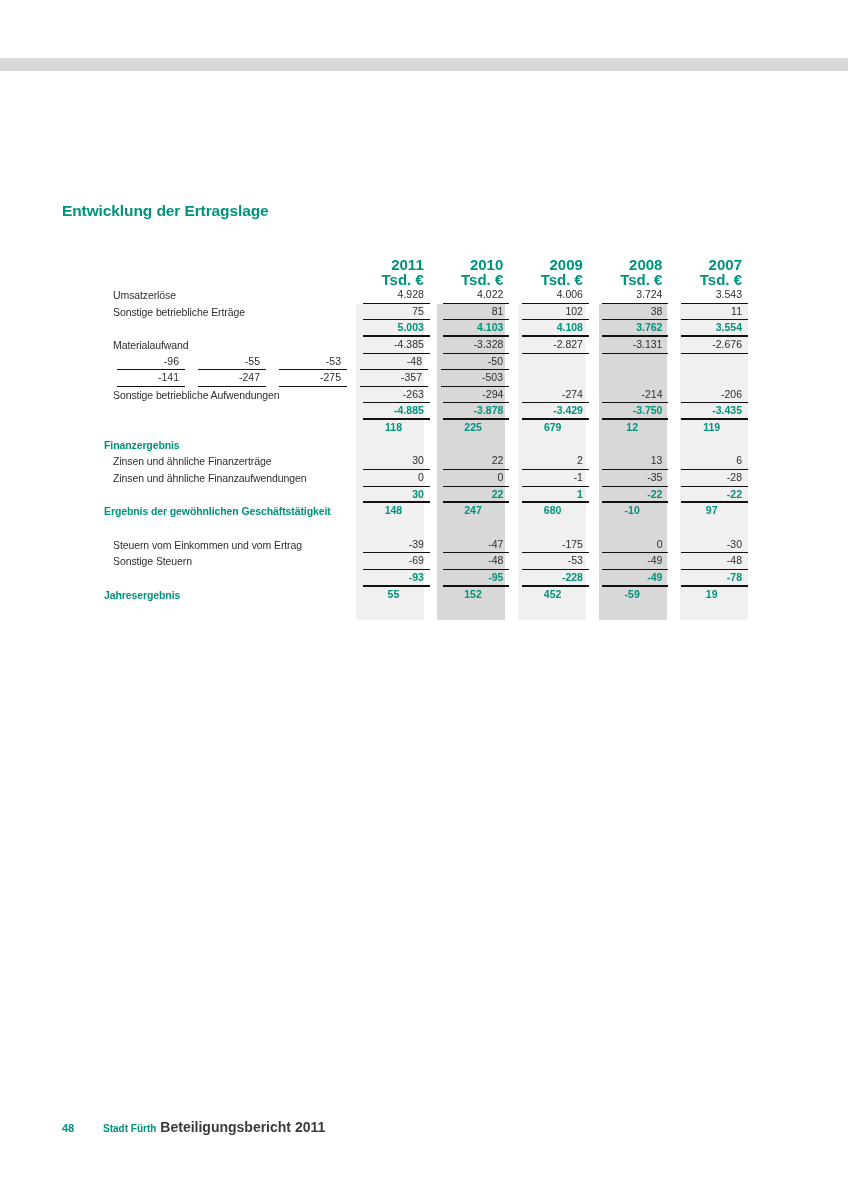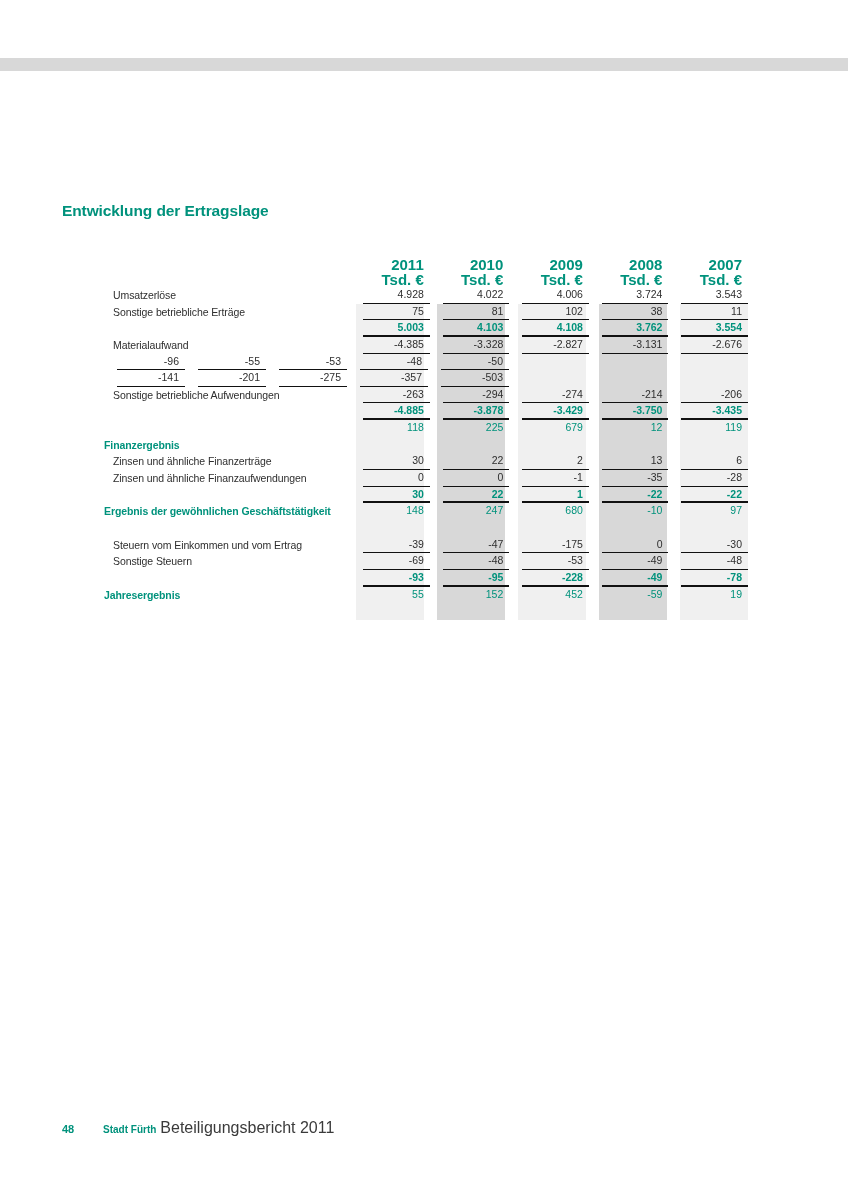--- a/index.html
+++ b/index.html
@@ -34,25 +34,25 @@
   .t-section .tlabel, .t-total .tlabel {
     padding-left:0; color:var(--accent); font-weight:bold;
   }
   .tval {
     width:68px; margin-left:13px; box-sizing:border-box; padding-right:6px;
     text-align:right; font-size:10.5px; color:var(--ink); line-height:15.6px;
     white-space:nowrap;
   }
   .t-item .tval { border-bottom:1.5px solid var(--rule); }
   .t-subtotal .tval { border-bottom:2.5px solid var(--rule); color:var(--accent); font-weight:bold; }
-  .t-result .tval, .t-total .tval { color:var(--accent); font-weight:normal; }
+  .t-result .tval, .t-total .tval { color:var(--accent); font-weight:bold;text-align:center; }
   .footer { position:absolute; left:62px; top:1119px; display:flex; align-items:baseline; }
   .pagenum { width:41px; font-size:11px; font-weight:bold; color:var(--accent); }
   .brand { font-size:10px; font-weight:bold; color:var(--accent); margin-right:4px; white-space:nowrap; }
-  .ftext { font-size:16px; color:#3a3a3a; white-space:nowrap; }
+  .ftext { font-size:14px; color:#3a3a3a; white-space:nowrap;font-weight:bold; }
 </style>
 </head>
 <body>
 
 <div class="page" style="--accent: #00927c; --ink: #2e2e2e; --rule: #111111;">
 
   <div class="topbar" style="background: rgb(216, 216, 216);"></div>
 
   <div class="title">Entwicklung der Ertragslage</div>
 
@@ -122,21 +122,21 @@
         </div>
         <div class="trow t-item">
           <div class="tval">-96</div>
           <div class="tval">-55</div>
           <div class="tval">-53</div>
           <div class="tval">-48</div>
           <div class="tval">-50</div>
         </div>
         <div class="trow t-item">
           <div class="tval">-141</div>
-          <div class="tval">-201</div>
+          <div class="tval">-247</div>
           <div class="tval">-275</div>
           <div class="tval">-357</div>
           <div class="tval">-503</div>
         </div>
         <div class="trow t-item">
           <div class="tlabel">Sonstige betriebliche Aufwendungen</div>
           <div class="tval">-263</div>
           <div class="tval">-294</div>
           <div class="tval">-274</div>
           <div class="tval">-214</div>

